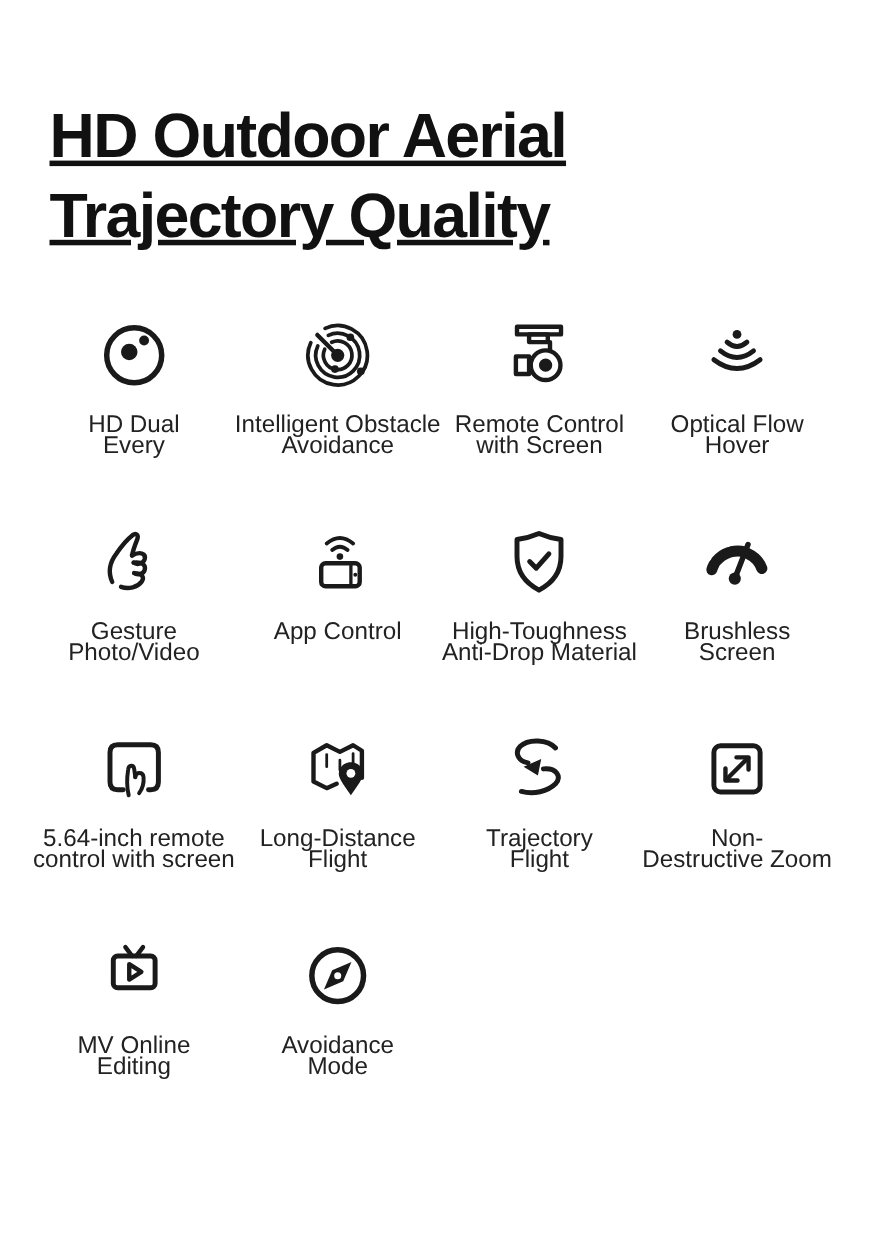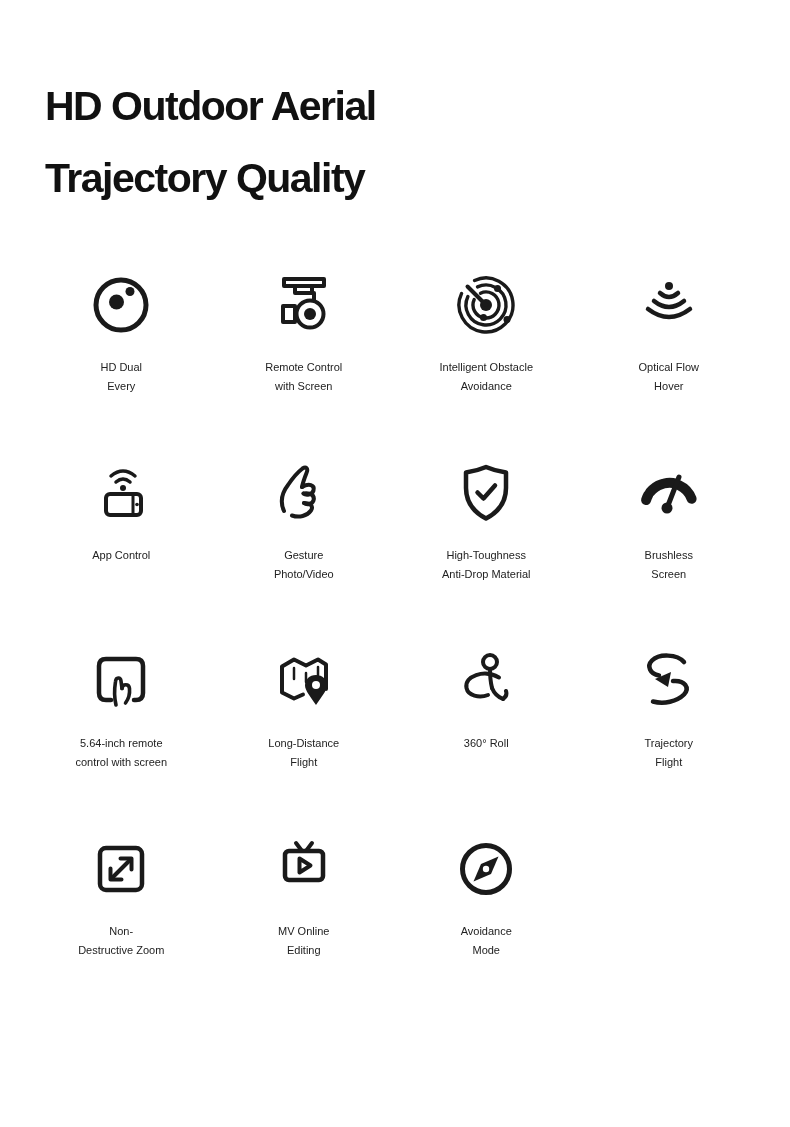--- a/index.html
+++ b/index.html
@@ -4,26 +4,27 @@
 <style>
   * { box-sizing: border-box; }
   html, body { margin: 0; padding: 0; }
   body {
     width: 790px; height: 1127px;
     background: #ffffff;
     font-family: "Liberation Sans", sans-serif;
     overflow: hidden;
   }
   .heading {
-    margin: 70px 0 0 45px;
-    font-size: 41px;
+    margin: 88px 0 0 45px;
+    font-size: 57px;
     font-weight: 700;
     line-height: 72px;
     letter-spacing: -1.5px;
     color: #111111;
+    text-decoration: underline;
   }
   .feature-grid {
     margin: 56px 0 0 30px;
     width: 730px;
     display: grid;
     grid-template-columns: repeat(4, 1fr);
   }
   .feature-cell {
     height: 188px;
     display: flex;
@@ -33,21 +34,21 @@
   .icon-box {
     width: 70px; height: 70px;
     display: flex;
     align-items: center;
     justify-content: center;
   }
   .icon-box svg { width: 64px; height: 64px; }
   .feature-label {
     margin-top: 18px;
     text-align: center;
-    font-size: 11px;
+    font-size: 22px;
     line-height: 19px;
     color: #222222;
     white-space: nowrap;
   }
   .feature-label span { display: block; }
   
   svg .st {
     fill: none;
     stroke: #1a1a1a;
     stroke-linecap: round;
@@ -69,37 +70,20 @@
     <div class="icon-box">
       <svg viewBox="0 0 64 64">
         <circle class="st" cx="32" cy="32" r="25" stroke-width="5"></circle>
         <circle class="fl" cx="27.5" cy="29" r="7.5"></circle>
         <circle class="fl" cx="41" cy="18.5" r="4.5"></circle>
       </svg>
     </div>
     <div class="feature-label">
       <span>HD Dual</span>
       <span>Every</span>
-    </div>
-  </div>
-
-  <div class="feature-cell">
-    <div class="icon-box">
-      <svg viewBox="0 0 64 64">
-        <rect class="st" stroke-width="4" x="12" y="6" width="40" height="7"></rect>
-        <rect class="st" stroke-width="4" x="23" y="13" width="17" height="7"></rect>
-        <line class="st" stroke-width="4" x1="42" y1="20" x2="42" y2="27"></line>
-        <rect class="st" stroke-width="4" x="11" y="33" width="12" height="16"></rect>
-        <circle class="st" stroke-width="4" cx="38" cy="41" r="13.5"></circle>
-        <circle class="fl" cx="38" cy="41" r="6"></circle>
-      </svg>
-    </div>
-    <div class="feature-label">
-      <span>Remote Control</span>
-      <span>with Screen</span>
     </div>
   </div>
 
   <div class="feature-cell">
     <div class="icon-box">
       <svg viewBox="0 0 64 64">
         <circle class="fl" cx="32" cy="32" r="6"></circle>
         <path class="st" stroke-width="3.4" d="M26.5,20.2 A13,13 0 1 1 20.2,26.5"></path>
         <path class="st" stroke-width="3.4" d="M23.5,13.9 A20,20 0 1 1 13.9,23.5"></path>
         <path class="st" stroke-width="3.4" d="M20.6,7.5 A27,27 0 1 1 7.5,20.6"></path>
@@ -111,29 +95,61 @@
     </div>
     <div class="feature-label">
       <span>Intelligent Obstacle</span>
       <span>Avoidance</span>
     </div>
   </div>
 
   <div class="feature-cell">
     <div class="icon-box">
       <svg viewBox="0 0 64 64">
+        <rect class="st" stroke-width="4" x="12" y="6" width="40" height="7"></rect>
+        <rect class="st" stroke-width="4" x="23" y="13" width="17" height="7"></rect>
+        <line class="st" stroke-width="4" x1="42" y1="20" x2="42" y2="27"></line>
+        <rect class="st" stroke-width="4" x="11" y="33" width="12" height="16"></rect>
+        <circle class="st" stroke-width="4" cx="38" cy="41" r="13.5"></circle>
+        <circle class="fl" cx="38" cy="41" r="6"></circle>
+      </svg>
+    </div>
+    <div class="feature-label">
+      <span>Remote Control</span>
+      <span>with Screen</span>
+    </div>
+  </div>
+
+  <div class="feature-cell">
+    <div class="icon-box">
+      <svg viewBox="0 0 64 64">
         <circle class="fl" cx="32" cy="13" r="4"></circle>
         <path class="st" stroke-width="4.5" d="M23,20 Q32,28 41,20"></path>
         <path class="st" stroke-width="4.5" d="M17,28 Q32,40 47,28"></path>
         <path class="st" stroke-width="4.5" d="M11,36 Q32,52 53,36"></path>
       </svg>
     </div>
     <div class="feature-label">
       <span>Optical Flow</span>
       <span>Hover</span>
+    </div>
+  </div>
+
+  <div class="feature-cell">
+    <div class="icon-box">
+      <svg viewBox="0 0 64 64">
+        <path class="st" stroke-width="4" d="M12,50 C8,41 9,33 16,24 C20,18 26,11 30.5,7.5 C34,5 36.5,7.5 34.5,12 C32.5,17 31,21 30,26"></path>
+        <path class="st" stroke-width="4" d="M30,26 C37,22 43,24 41.5,29.5 C40,34 34,34.5 31.5,32.5"></path>
+        <path class="st" stroke-width="4" d="M31.5,32.5 C39,31.5 43,34.5 41.5,39.5 C40,43.5 34.5,44 32,42"></path>
+        <path class="st" stroke-width="4" d="M32,42 C39,42 41.5,45.5 39,49.5 C35,55 27,57 20,54.5"></path>
+      </svg>
+    </div>
+    <div class="feature-label">
+      <span>Gesture</span>
+      <span>Photo/Video</span>
     </div>
   </div>
 
   <div class="feature-cell">
     <div class="icon-box">
       <svg viewBox="0 0 64 64">
         <path class="st" stroke-width="3.5" d="M27,21 Q34,15 41,21"></path>
         <path class="st" stroke-width="3.5" d="M22,15 Q34,5 46,15"></path>
         <circle class="fl" cx="34" cy="27" r="3"></circle>
         <rect class="st" stroke-width="4" x="17" y="33" width="35" height="21" rx="4"></rect>
@@ -143,35 +159,20 @@
     </div>
     <div class="feature-label">
       <span>App Control</span>
       <span></span>
     </div>
   </div>
 
   <div class="feature-cell">
     <div class="icon-box">
       <svg viewBox="0 0 64 64">
-        <path class="st" stroke-width="4" d="M12,50 C8,41 9,33 16,24 C20,18 26,11 30.5,7.5 C34,5 36.5,7.5 34.5,12 C32.5,17 31,21 30,26"></path>
-        <path class="st" stroke-width="4" d="M30,26 C37,22 43,24 41.5,29.5 C40,34 34,34.5 31.5,32.5"></path>
-        <path class="st" stroke-width="4" d="M31.5,32.5 C39,31.5 43,34.5 41.5,39.5 C40,43.5 34.5,44 32,42"></path>
-        <path class="st" stroke-width="4" d="M32,42 C39,42 41.5,45.5 39,49.5 C35,55 27,57 20,54.5"></path>
-      </svg>
-    </div>
-    <div class="feature-label">
-      <span>Gesture</span>
-      <span>Photo/Video</span>
-    </div>
-  </div>
-
-  <div class="feature-cell">
-    <div class="icon-box">
-      <svg viewBox="0 0 64 64">
         <path class="st" stroke-width="4.5" d="M32,6 C38.5,8.8 45.5,10.6 52,11.5 L52,27 C52,42.5 43.5,51.5 32,57.5 C20.5,51.5 12,42.5 12,27 L12,11.5 C18.5,10.6 25.5,8.8 32,6 Z"></path>
         <path class="st" stroke-width="4.5" d="M23.5,31.5 L29.5,37.5 L41,24.5"></path>
       </svg>
     </div>
     <div class="feature-label">
       <span>High-Toughness</span>
       <span>Anti-Drop Material</span>
     </div>
   </div>
 
@@ -217,35 +218,20 @@
         <circle cx="44" cy="36" r="4" fill="#ffffff"></circle>
       </svg>
     </div>
     <div class="feature-label">
       <span>Long-Distance</span>
       <span>Flight</span>
     </div>
   </div>
 
 
-  <div class="feature-cell">
-    <div class="icon-box">
-      <svg viewBox="0 0 64 64">
-        <circle class="st" stroke-width="4" cx="36" cy="13" r="7"></circle>
-        <path class="st" stroke-width="4" d="M36,20 C36,27 36.5,33 38,39"></path>
-        <path class="st" stroke-width="4" d="M45,28.5 C30,20 10,27 12.5,39 C14,46.5 25,49.5 34,46"></path>
-        <path class="st" stroke-width="4" d="M38,39 C40,44 44,48 49,50"></path>
-        <path class="st" stroke-width="4" d="M49,50 C52,48 53,45 52,42"></path>
-      </svg>
-    </div>
-    <div class="feature-label">
-      <span>360° Roll</span>
-      <span></span>
-    </div>
-  </div>
 
   <div class="feature-cell">
     <div class="icon-box">
       <svg viewBox="0 0 64 64">
         <path class="st" stroke-width="4.5" d="M47,13 C40,5 22,4.5 15,11.5 C9.5,17 13,25 22,26.5"></path>
         <path class="fl" d="M18,30 L34,23 L31,38 Z"></path>
         <path class="st" stroke-width="4.5" d="M36,32 C48,31 53,39 47,45.5 C40,52.5 27,55.5 16,52.5"></path>
       </svg>
     </div>
     <div class="feature-label">

